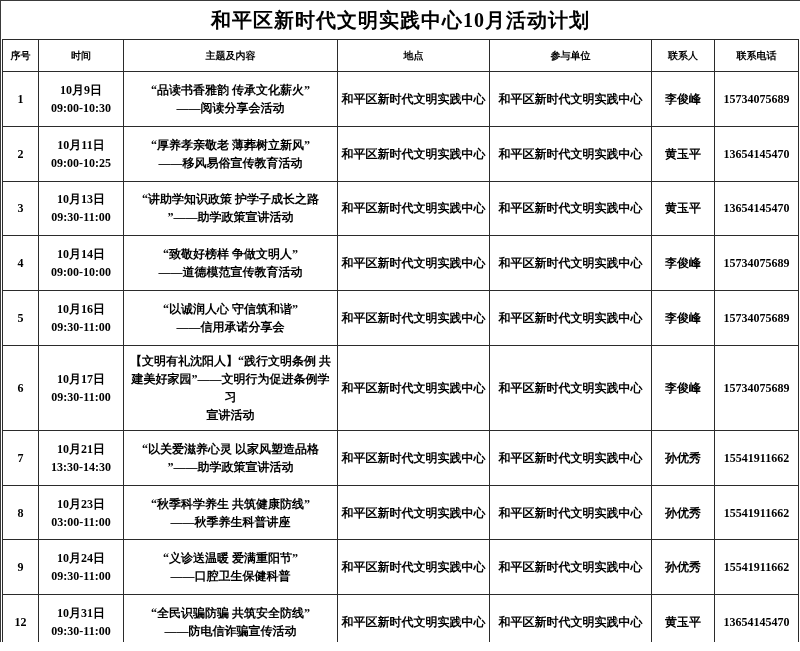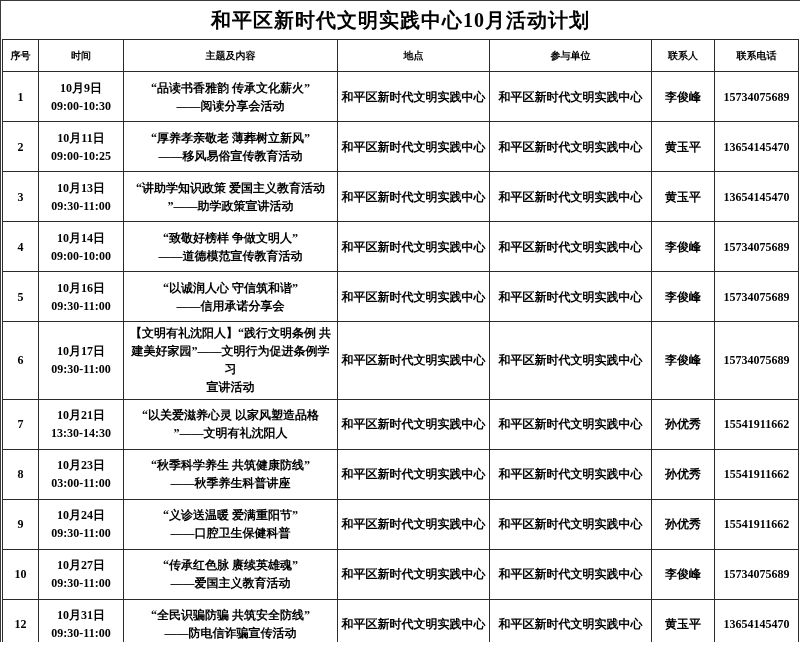--- a/index.html
+++ b/index.html
@@ -77,21 +77,21 @@
 ——移风易俗宣传教育活动</td>
         <td>和平区新时代文明实践中心</td>
         <td>和平区新时代文明实践中心</td>
         <td>黄玉平</td>
         <td>13654145470</td>
       </tr>
       <tr class="row">
         <td>3</td>
         <td class="pre">10月13日
 09:30-11:00</td>
-        <td class="pre">“讲助学知识政策 爱国主义教育活动
+        <td class="pre">“讲助学知识政策 护学子成长之路
 ”——助学政策宣讲活动</td>
         <td>和平区新时代文明实践中心</td>
         <td>和平区新时代文明实践中心</td>
         <td>黄玉平</td>
         <td>13654145470</td>
       </tr>
       <tr class="row">
         <td>4</td>
         <td class="pre">10月14日
 09:00-10:00</td>
@@ -123,21 +123,21 @@
         <td>和平区新时代文明实践中心</td>
         <td>和平区新时代文明实践中心</td>
         <td>李俊峰</td>
         <td>15734075689</td>
       </tr>
       <tr class="row">
         <td>7</td>
         <td class="pre">10月21日
 13:30-14:30</td>
         <td class="pre">“以关爱滋养心灵 以家风塑造品格
-”——文明有礼沈阳人</td>
+”——助学政策宣讲活动</td>
         <td>和平区新时代文明实践中心</td>
         <td>和平区新时代文明实践中心</td>
         <td>孙优秀</td>
         <td>15541911662</td>
       </tr>
       <tr class="row">
         <td>8</td>
         <td class="pre">10月23日
 03:00-11:00</td>
         <td class="pre">“秋季科学养生 共筑健康防线”
@@ -152,31 +152,20 @@
         <td class="pre">10月24日
 09:30-11:00</td>
         <td class="pre">“义诊送温暖 爱满重阳节”
 ——口腔卫生保健科普</td>
         <td>和平区新时代文明实践中心</td>
         <td>和平区新时代文明实践中心</td>
         <td>孙优秀</td>
         <td>15541911662</td>
       </tr>
       <tr class="row">
-        <td>10</td>
-        <td class="pre">10月27日
-09:30-11:00</td>
-        <td class="pre">“传承红色脉 赓续英雄魂”
-——爱国主义教育活动</td>
-        <td>和平区新时代文明实践中心</td>
-        <td>和平区新时代文明实践中心</td>
-        <td>李俊峰</td>
-        <td>15734075689</td>
-      </tr>
-      <tr class="row">
         <td>12</td>
         <td class="pre">10月31日
 09:30-11:00</td>
         <td class="pre">“全民识骗防骗 共筑安全防线”
 ——防电信诈骗宣传活动</td>
         <td>和平区新时代文明实践中心</td>
         <td>和平区新时代文明实践中心</td>
         <td>黄玉平</td>
         <td>13654145470</td>
       </tr>

